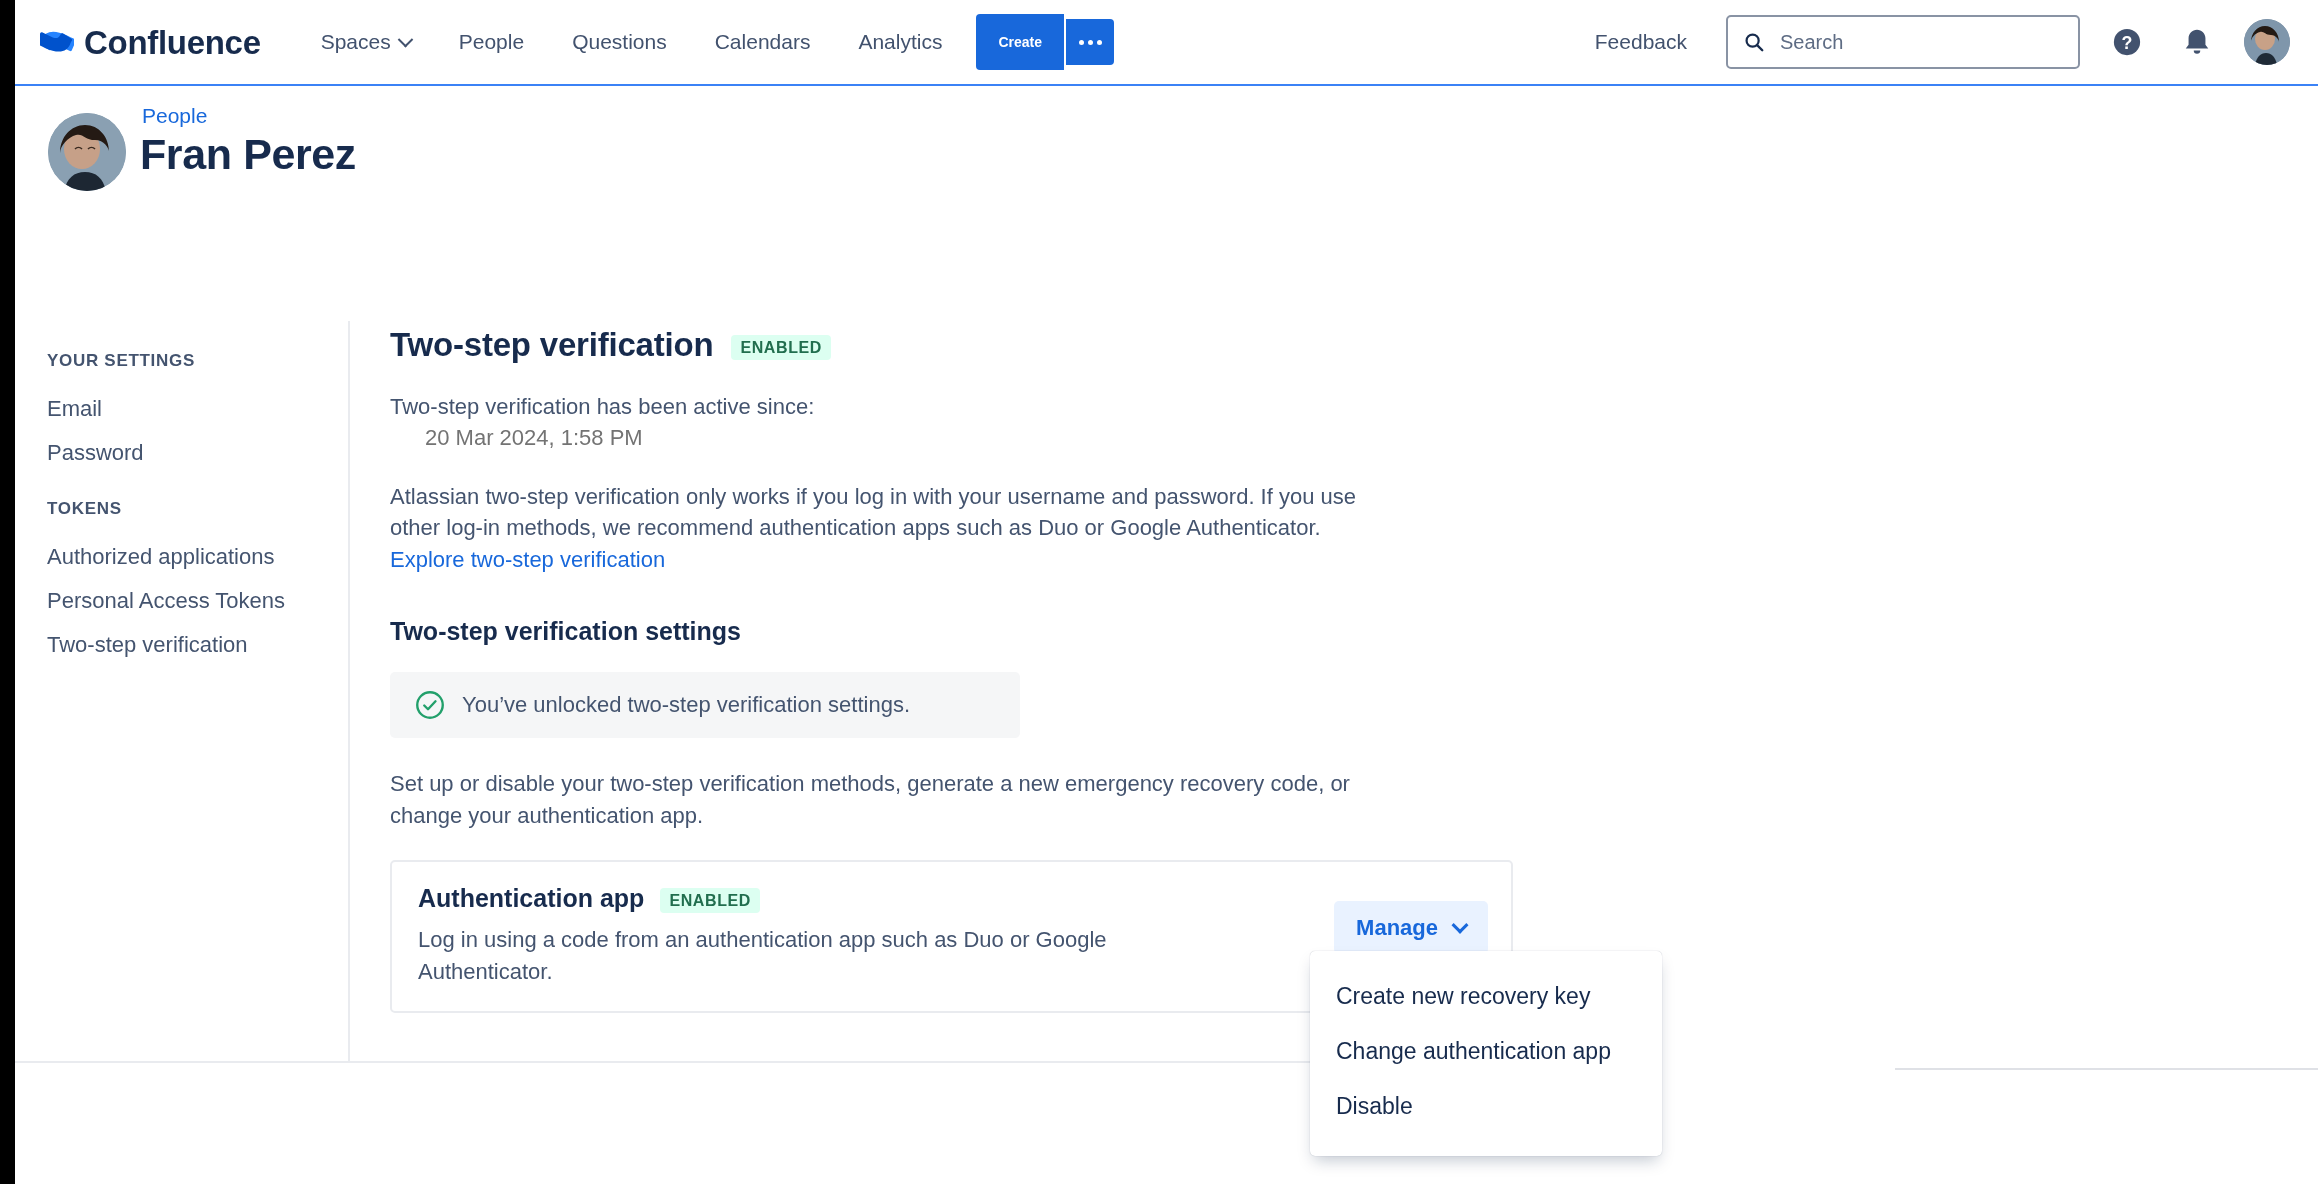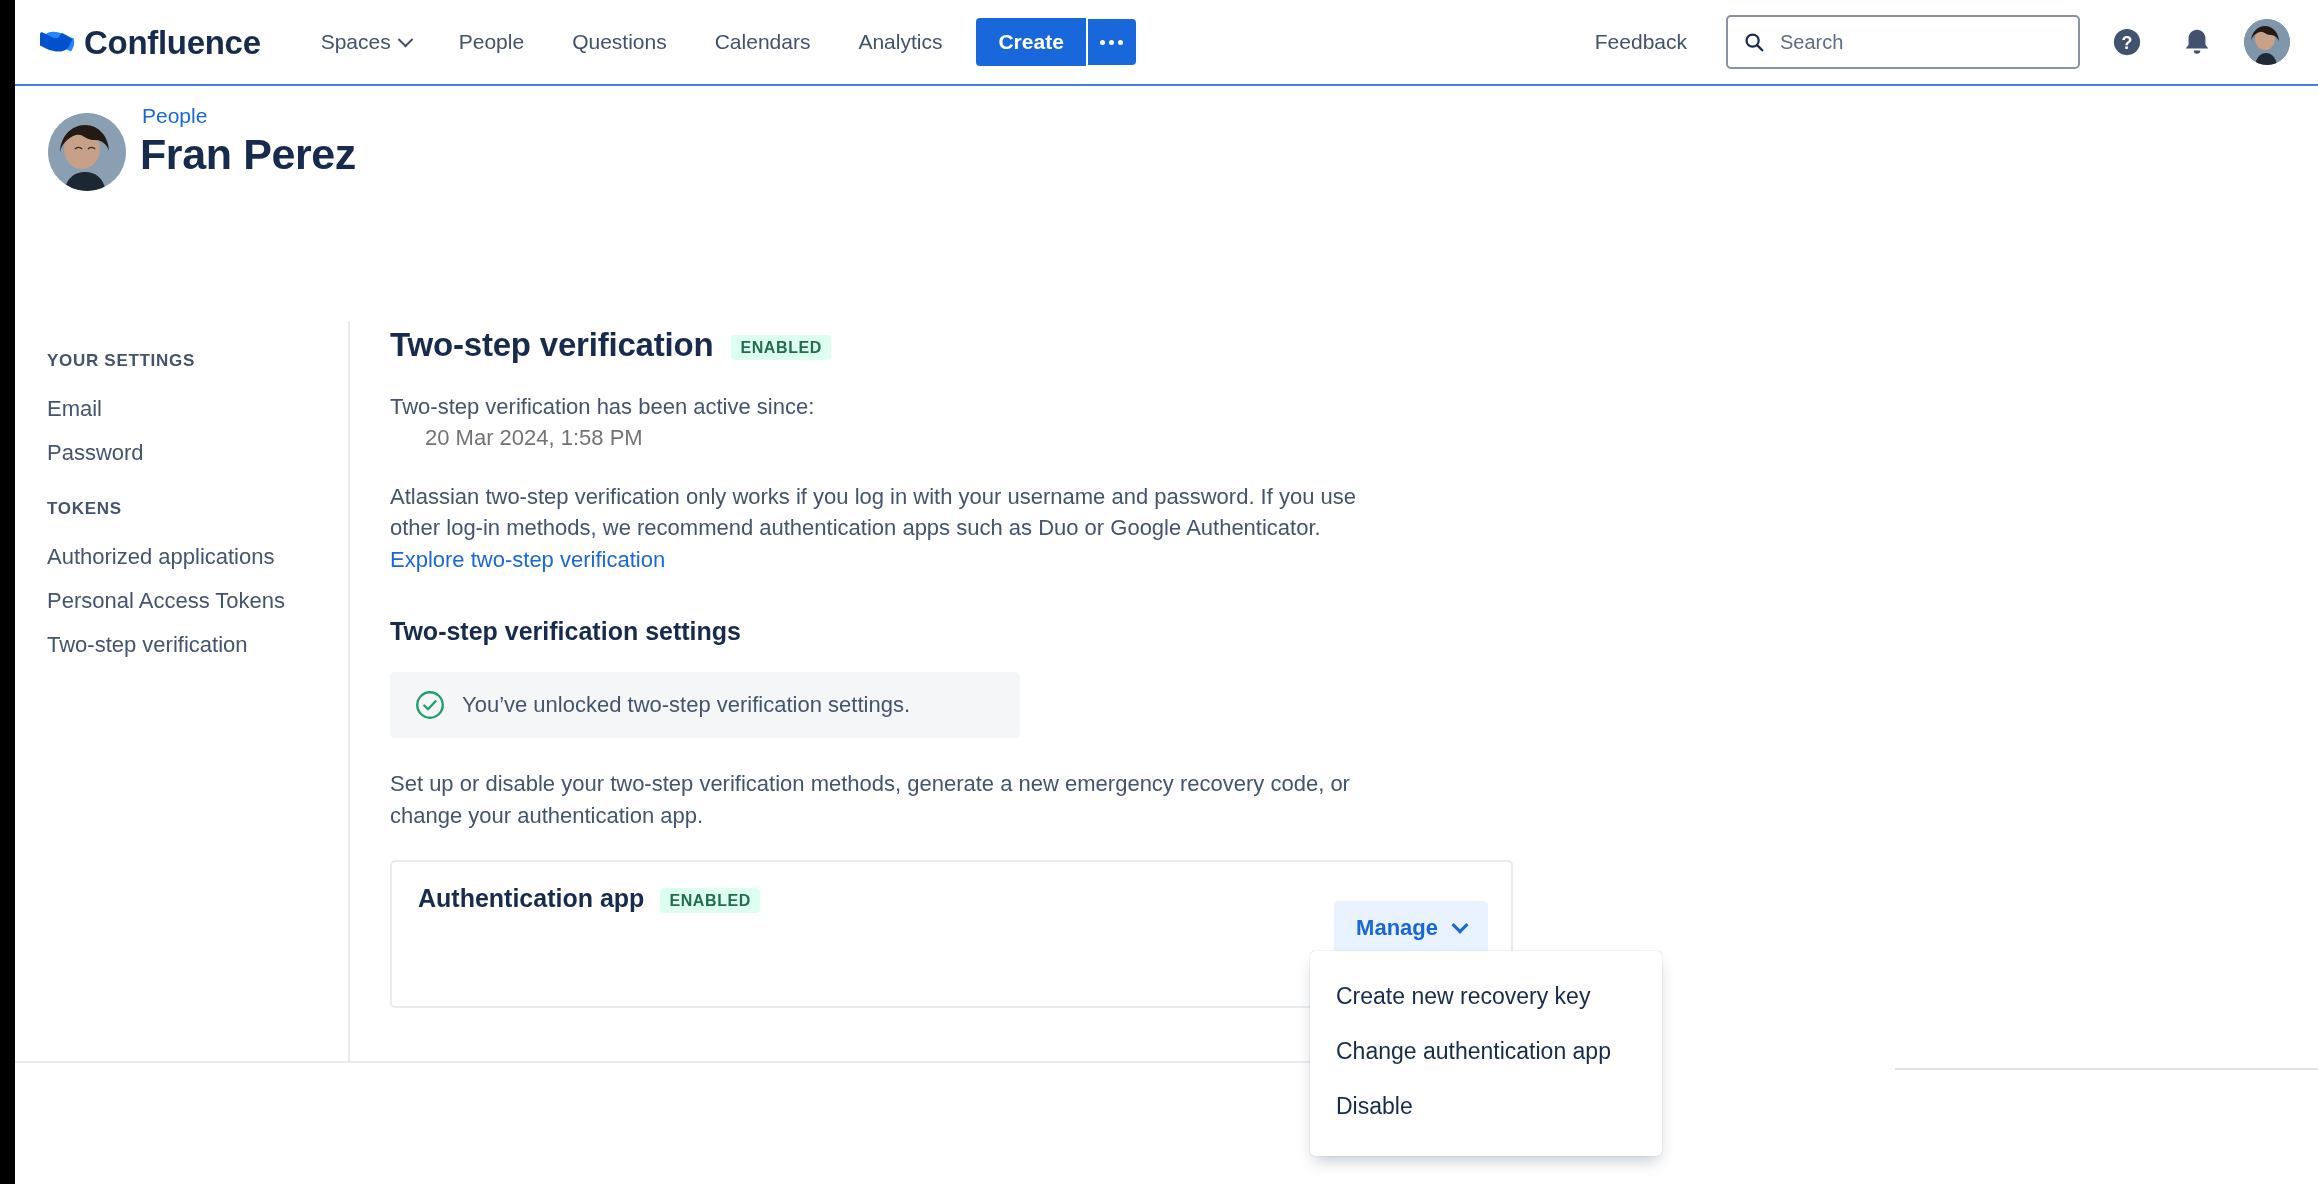--- a/index.html
+++ b/index.html
@@ -82,24 +82,24 @@
   }
 
   .create-group {
     display: flex;
     align-items: center;
     margin-left: 18px;
   }
   .btn-create {
     background: #1868db;
     color: #ffffff;
-    font-size: 21px;
+    font-size: 14px;
     font-weight: 600;
     border: none;
-    height: 48px;
+    height: 56px;
     padding: 0 22px;
     border-radius: 4px 0 0 4px;
     cursor: pointer;
     font-family: "Liberation Sans", sans-serif;
   }
   .btn-create-more {
     background: #1868db;
     color: #ffffff;
     border: none;
     border-left: 2px solid #ffffff;
@@ -568,20 +568,21 @@
       <div class="success-text">You’ve unlocked two-step verification settings.</div>
     </div>
 
     <div class="helper-para">Set up or disable your two-step verification methods, generate a new emergency recovery code, or change your authentication app.</div>
 
     <div class="method-card">
       <div class="method-title-row">
         <div class="method-title">Authentication app</div>
         <div class="badge-enabled">ENABLED</div>
       </div>
+      <div class="method-desc">Log in using a code from an authentication app such as Duo or Google Authenticator.</div>
       <button class="manage-btn">
         <span>Manage</span>
         <span class="manage-chev"></span>
       </button>
     </div>
 
   </div>
 
   <div class="dropdown">
     <div class="dd-item">Create new recovery key</div>

